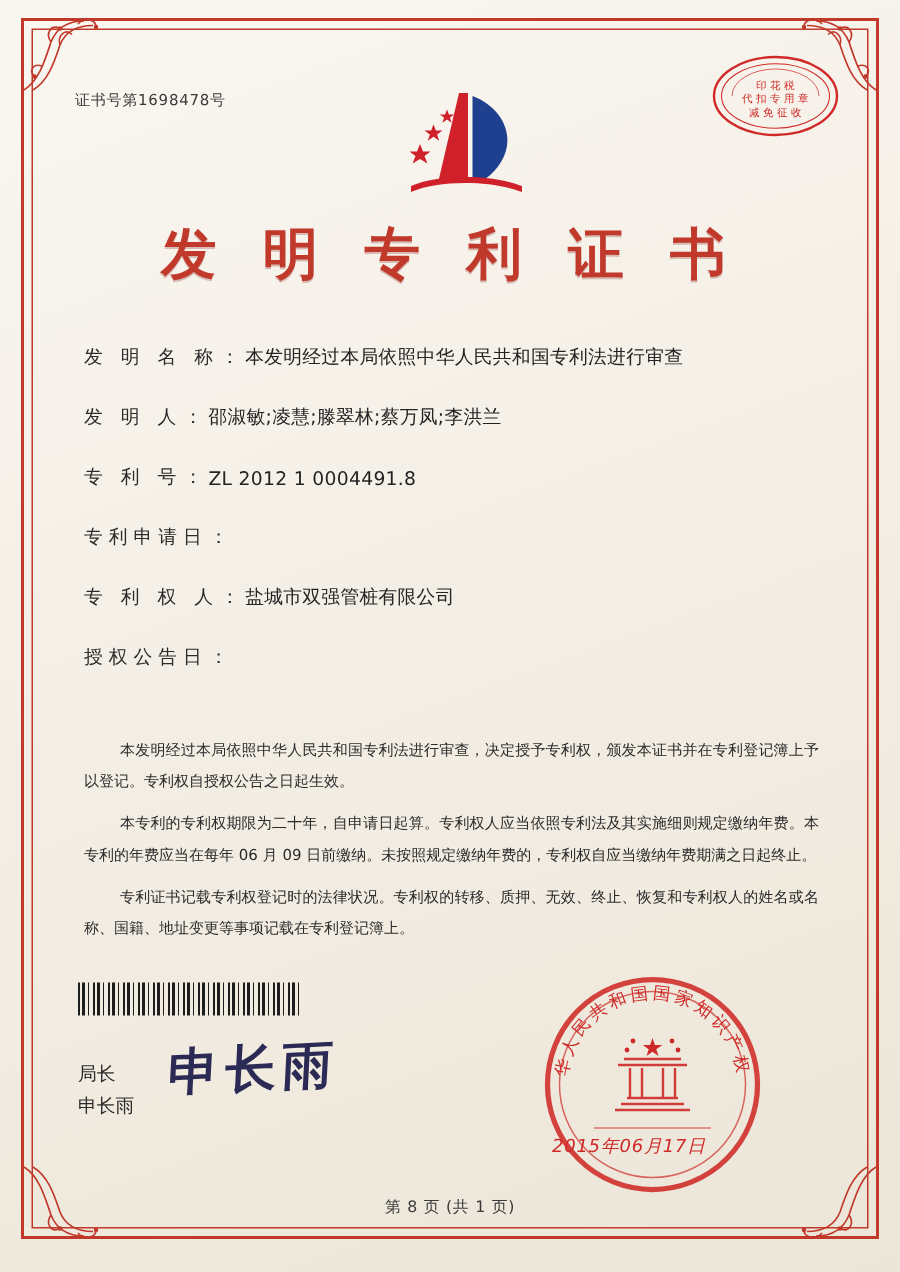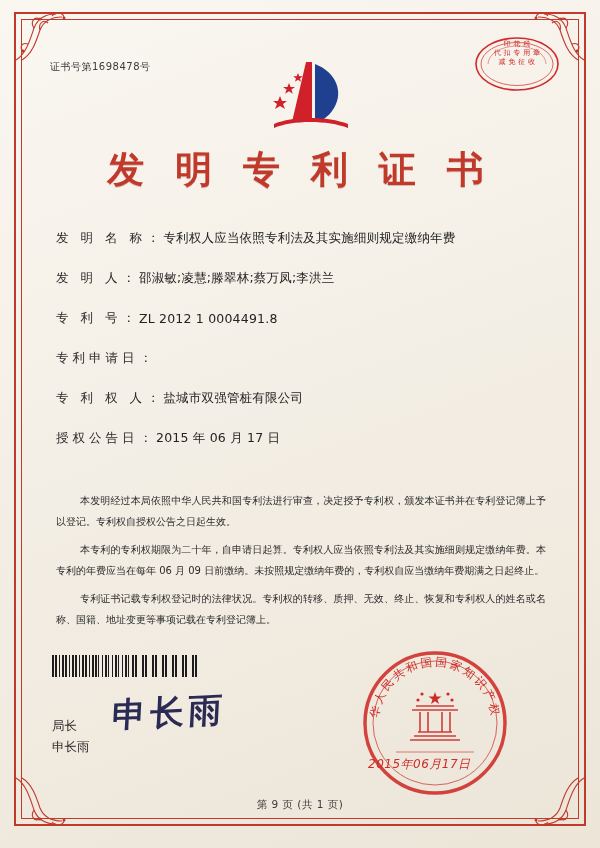--- a/index.html
+++ b/index.html
@@ -68,26 +68,27 @@
     right: 40px;
     top: 36px;
     width: 86px;
     height: 56px;
     color: #cf2a27;
   }
   .seal-top .seal-svg { position: absolute; inset: 0; }
   .seal-top .seal-txt {
     position: absolute;
     left: 0; right: 0;
-    top: 4px;
+    top: 17px;
     text-align: center;
     font-size: 7px;
     line-height: 9px;
     color: #cf2a27;
     letter-spacing: 0.3px;
+    font-family: Liberation Serif, serif;
   }
 
   
   .logo {
     position: absolute;
     left: 262px;
     top: 58px;
     width: 96px;
     height: 80px;
   }
@@ -164,21 +165,20 @@
         transparent 7.5px, transparent 10px);
   }
 
   .signature-block {
     position: absolute;
     left: 52px;
     top: 705px;
     font-size: 12.5px;
     color: #2b2b2b;
     line-height: 21px;
-    margin-top: 10px;
   }
   .sig-hand {
     position: absolute;
     left: 112px;
     top: 690px;
     font-size: 34px;
     color: #1a1a4a;
     font-family: "DejaVu Serif", serif;
     font-weight: bold;
     letter-spacing: 4px;
@@ -316,21 +316,21 @@
       </g>
     </svg>
   </div>
 
   <div class="title">发 明 专 利 证 书</div>
 
   <div class="fields">
     <div class="field-row">
       <span class="field-label">发 明 名 称</span>
       <span class="field-sep">：</span>
-      <span class="field-value">专利权人应当依照专利法及其实施细则规定缴纳年费</span>
+      <span class="field-value">本发明经过本局依照中华人民共和国专利法进行审查</span>
     </div>
     <div class="field-row">
       <span class="field-label">发 明 人</span>
       <span class="field-sep">：</span>
       <span class="field-value">邵淑敏;凌慧;滕翠林;蔡万凤;李洪兰</span>
     </div>
     <div class="field-row">
       <span class="field-label">专 利 号</span>
       <span class="field-sep">：</span>
       <span class="field-value">ZL 2012 1 0004491.8</span>
@@ -340,21 +340,20 @@
       <span class="field-sep">：</span>
     </div>
     <div class="field-row">
       <span class="field-label">专 利 权 人</span>
       <span class="field-sep">：</span>
       <span class="field-value">盐城市双强管桩有限公司</span>
     </div>
     <div class="field-row">
       <span class="field-label">授权公告日</span>
       <span class="field-sep">：</span>
-      <span class="field-value">2015 年 06 月 17 日</span>
     </div>
   </div>
 
   <div class="body-text">
     <p>本发明经过本局依照中华人民共和国专利法进行审查，决定授予专利权，颁发本证书并在专利登记簿上予以登记。专利权自授权公告之日起生效。</p>
     <p>本专利的专利权期限为二十年，自申请日起算。专利权人应当依照专利法及其实施细则规定缴纳年费。本专利的年费应当在每年 06 月 09 日前缴纳。未按照规定缴纳年费的，专利权自应当缴纳年费期满之日起终止。</p>
     <p>专利证书记载专利权登记时的法律状况。专利权的转移、质押、无效、终止、恢复和专利权人的姓名或名称、国籍、地址变更等事项记载在专利登记簿上。</p>
   </div>
 
   <div class="barcode"></div>
@@ -388,15 +387,15 @@
       </g>
       <text font-family="DejaVu Sans, sans-serif" font-size="11.5" fill="#cf2a27" letter-spacing="2.6">
         <textPath href="#arcTop" startOffset="50%" text-anchor="middle">中华人民共和国国家知识产权局</textPath>
       </text>
       <line x1="36" y1="104" x2="114" y2="104" stroke="#cf2a27" stroke-width="1" opacity="0.6"></line>
     </svg>
   </div>
 
   <div class="seal-date">2015年06月17日</div>
 
-  <div class="page-no">第 9 页 (共 1 页)</div>
+  <div class="page-no">第 8 页 (共 1 页)</div>
 
 </div>
 
 </body></html>

